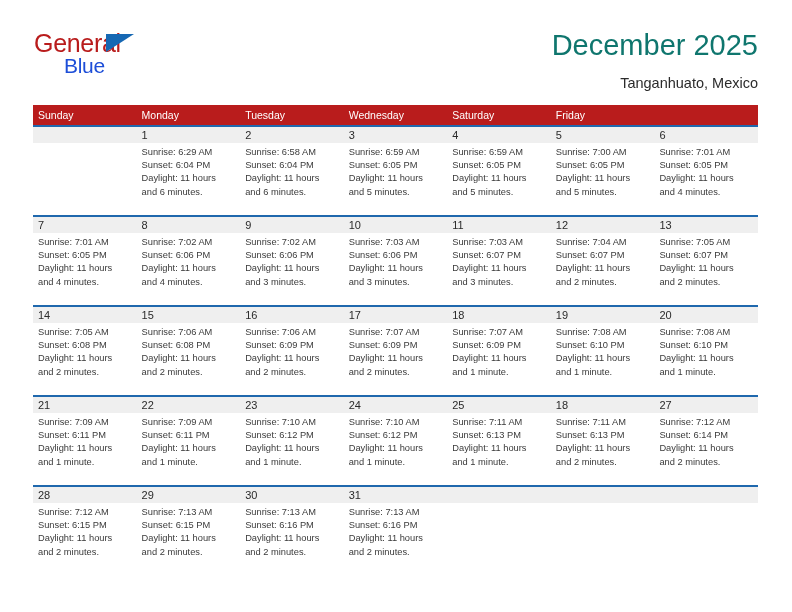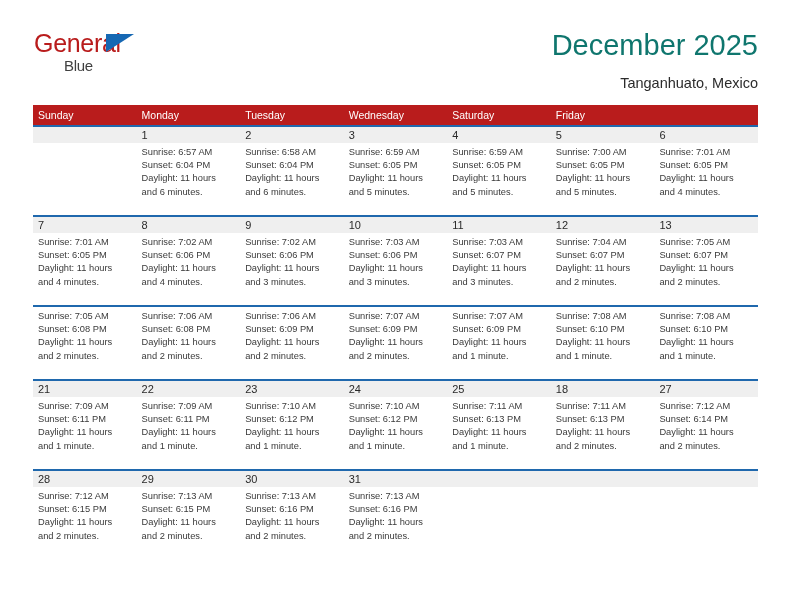--- a/index.html
+++ b/index.html
@@ -48,23 +48,23 @@
     position: absolute;
     left: 72px;
     top: 2px;
     width: 0;
     height: 0;
     border-left: 28px solid #1668b3;
     border-bottom: 18px solid transparent;
   }
   .brand-row2 {
     display: block;
-    font-size: 15px;
+    font-size: 21px;
     line-height: 22px;
-    color: #404040;
+    color: #1d4ed8;
     letter-spacing: -0.3px;
     margin-left: 30px;
     margin-top: 1px;
   }
   .title-wrap {
     position: absolute;
     right: 0;
     top: 0;
     text-align: right;
   }
@@ -187,21 +187,21 @@
             <div class="cell-num">1</div>
             <div class="cell-num">2</div>
             <div class="cell-num">3</div>
             <div class="cell-num">4</div>
             <div class="cell-num">5</div>
             <div class="cell-num">6</div>
           </div>
           <div class="bodyrow">
             <div class="cell-body"></div>
             <div class="cell-body">
-              <span class="ln">Sunrise: 6:57 AM</span>
+              <span class="ln">Sunrise: 6:29 AM</span>
               <span class="ln">Sunset: 6:04 PM</span>
               <span class="ln">Daylight: 11 hours</span>
               <span class="ln">and 6 minutes.</span>
             </div>
             <div class="cell-body">
               <span class="ln">Sunrise: 6:58 AM</span>
               <span class="ln">Sunset: 6:04 PM</span>
               <span class="ln">Daylight: 11 hours</span>
               <span class="ln">and 6 minutes.</span>
             </div>
@@ -282,20 +282,29 @@
             <div class="cell-body">
               <span class="ln">Sunrise: 7:05 AM</span>
               <span class="ln">Sunset: 6:07 PM</span>
               <span class="ln">Daylight: 11 hours</span>
               <span class="ln">and 2 minutes.</span>
             </div>
           </div>
         </div>
         <div class="week">
           <div class="week-rule"></div>
+          <div class="numrow">
+            <div class="cell-num">14</div>
+            <div class="cell-num">15</div>
+            <div class="cell-num">16</div>
+            <div class="cell-num">17</div>
+            <div class="cell-num">18</div>
+            <div class="cell-num">19</div>
+            <div class="cell-num">20</div>
+          </div>
           <div class="bodyrow">
             <div class="cell-body">
               <span class="ln">Sunrise: 7:05 AM</span>
               <span class="ln">Sunset: 6:08 PM</span>
               <span class="ln">Daylight: 11 hours</span>
               <span class="ln">and 2 minutes.</span>
             </div>
             <div class="cell-body">
               <span class="ln">Sunrise: 7:06 AM</span>
               <span class="ln">Sunset: 6:08 PM</span>

